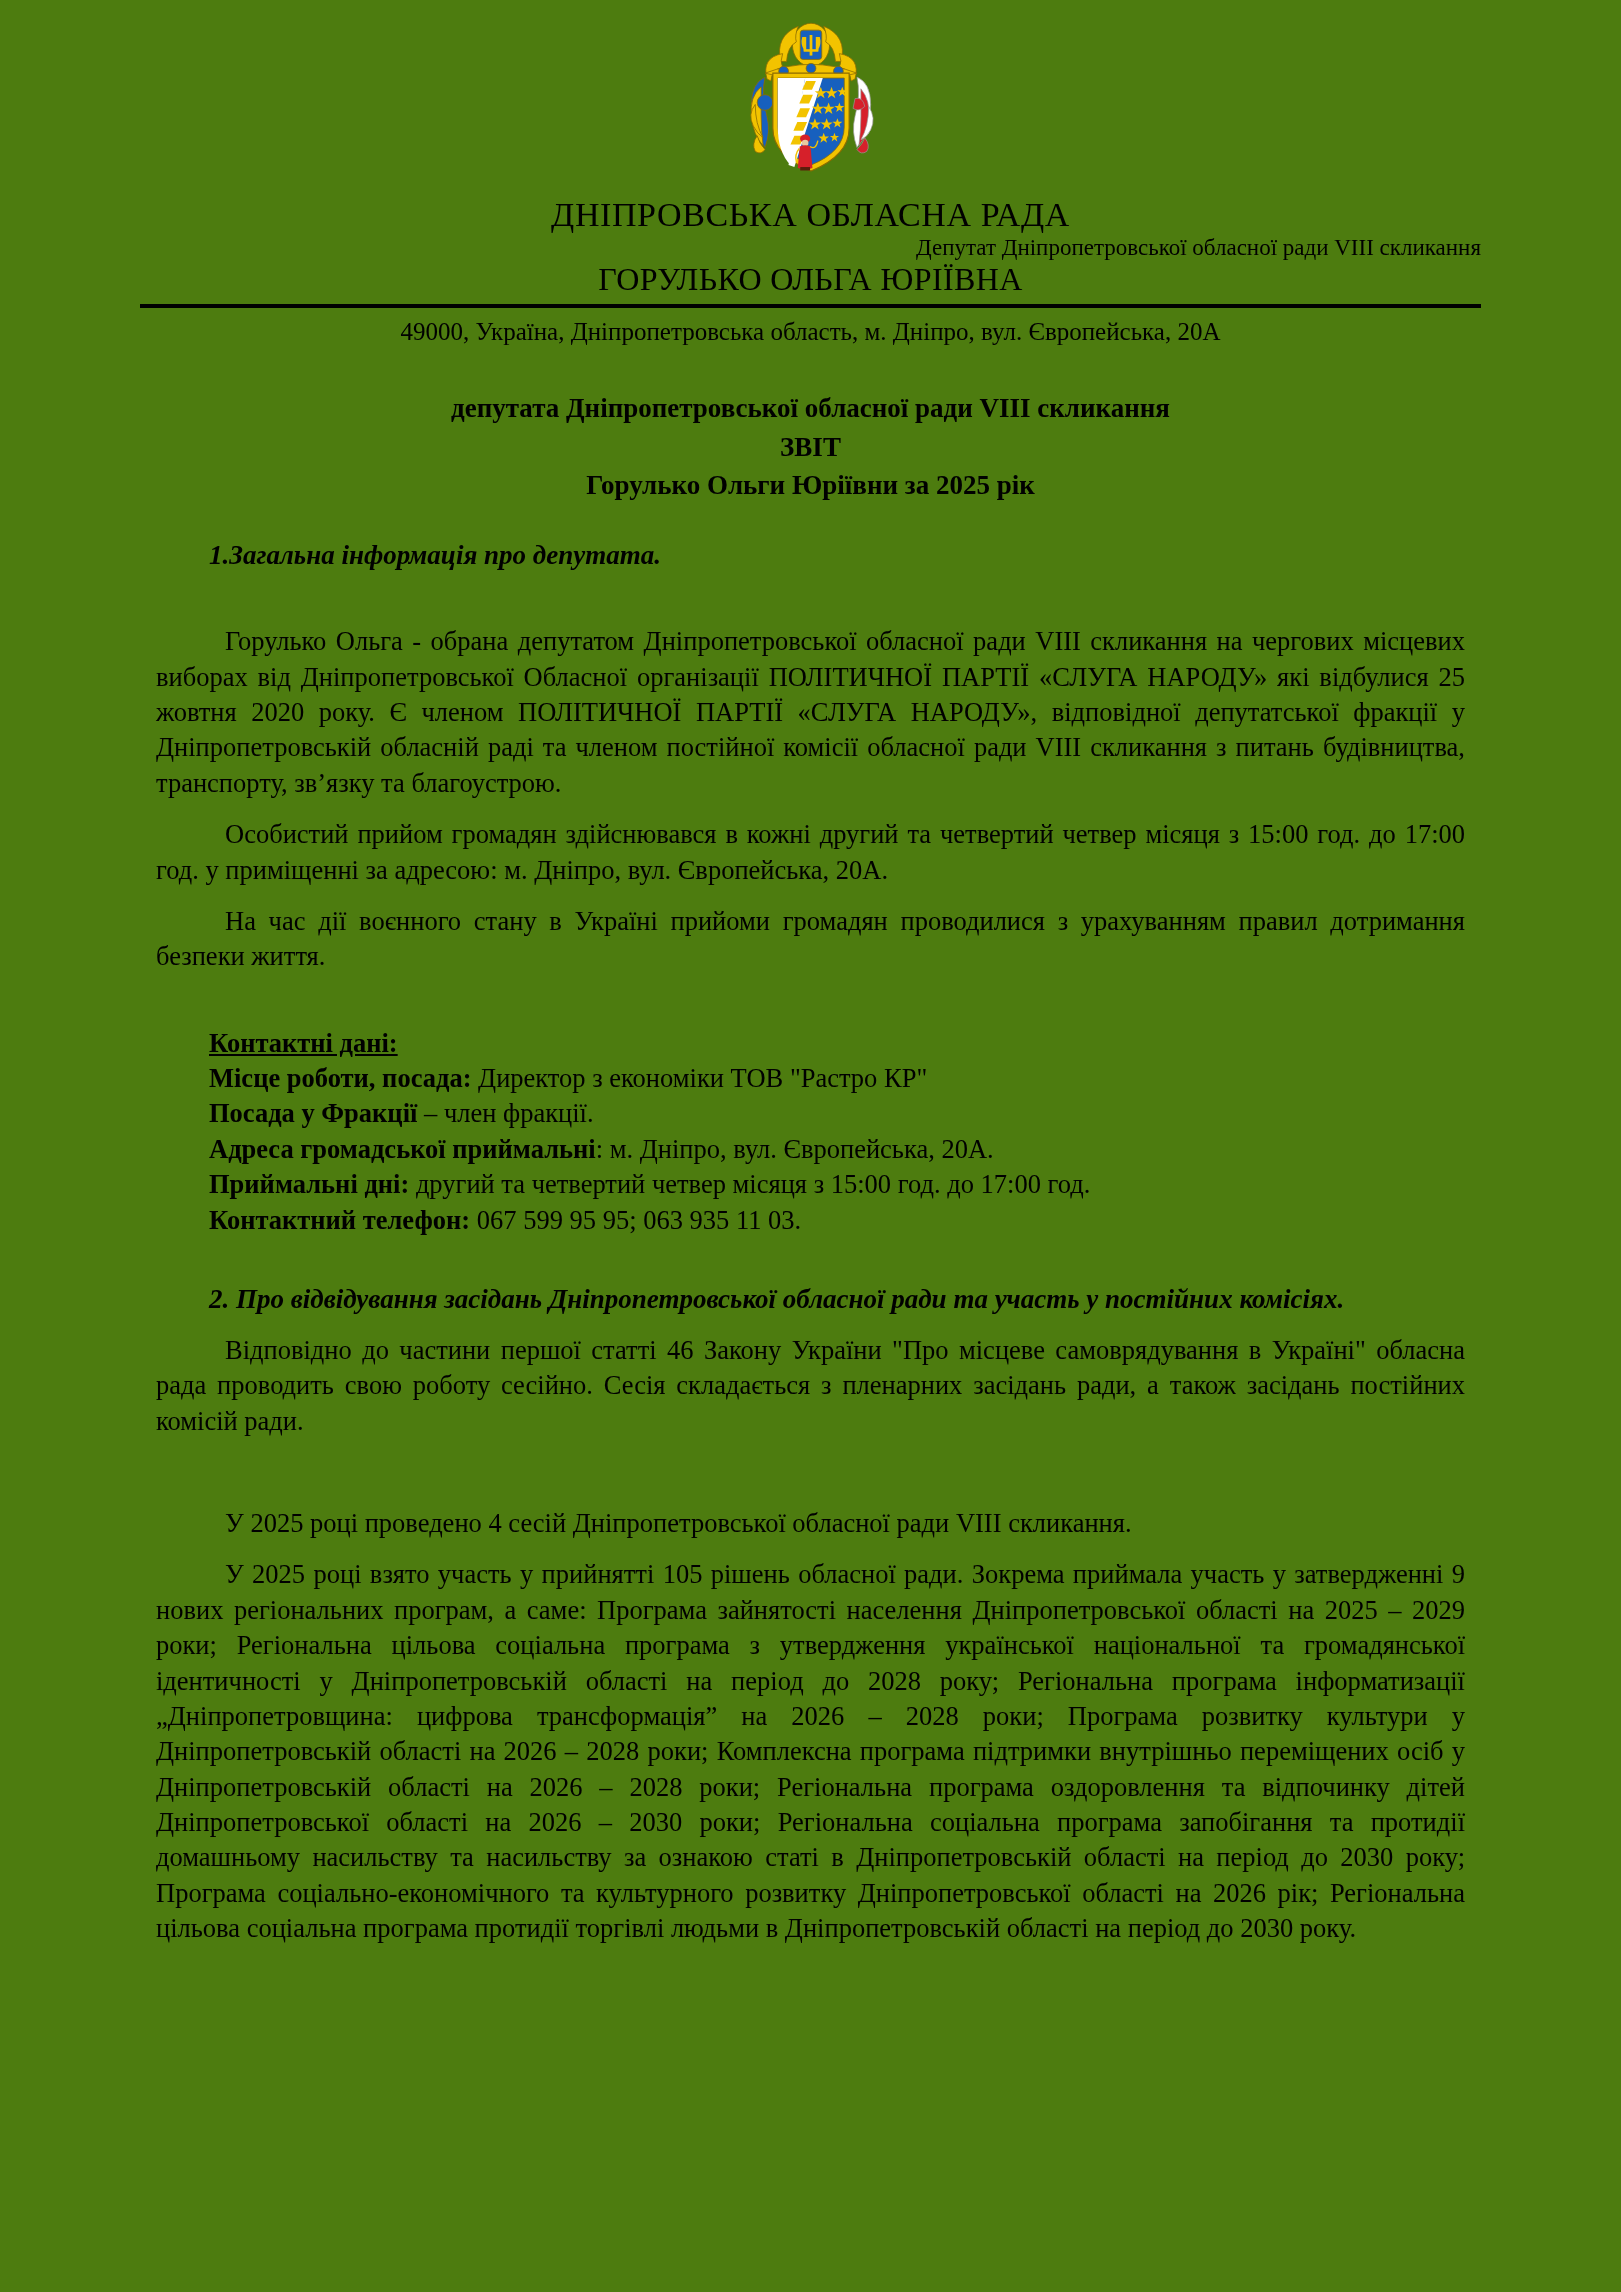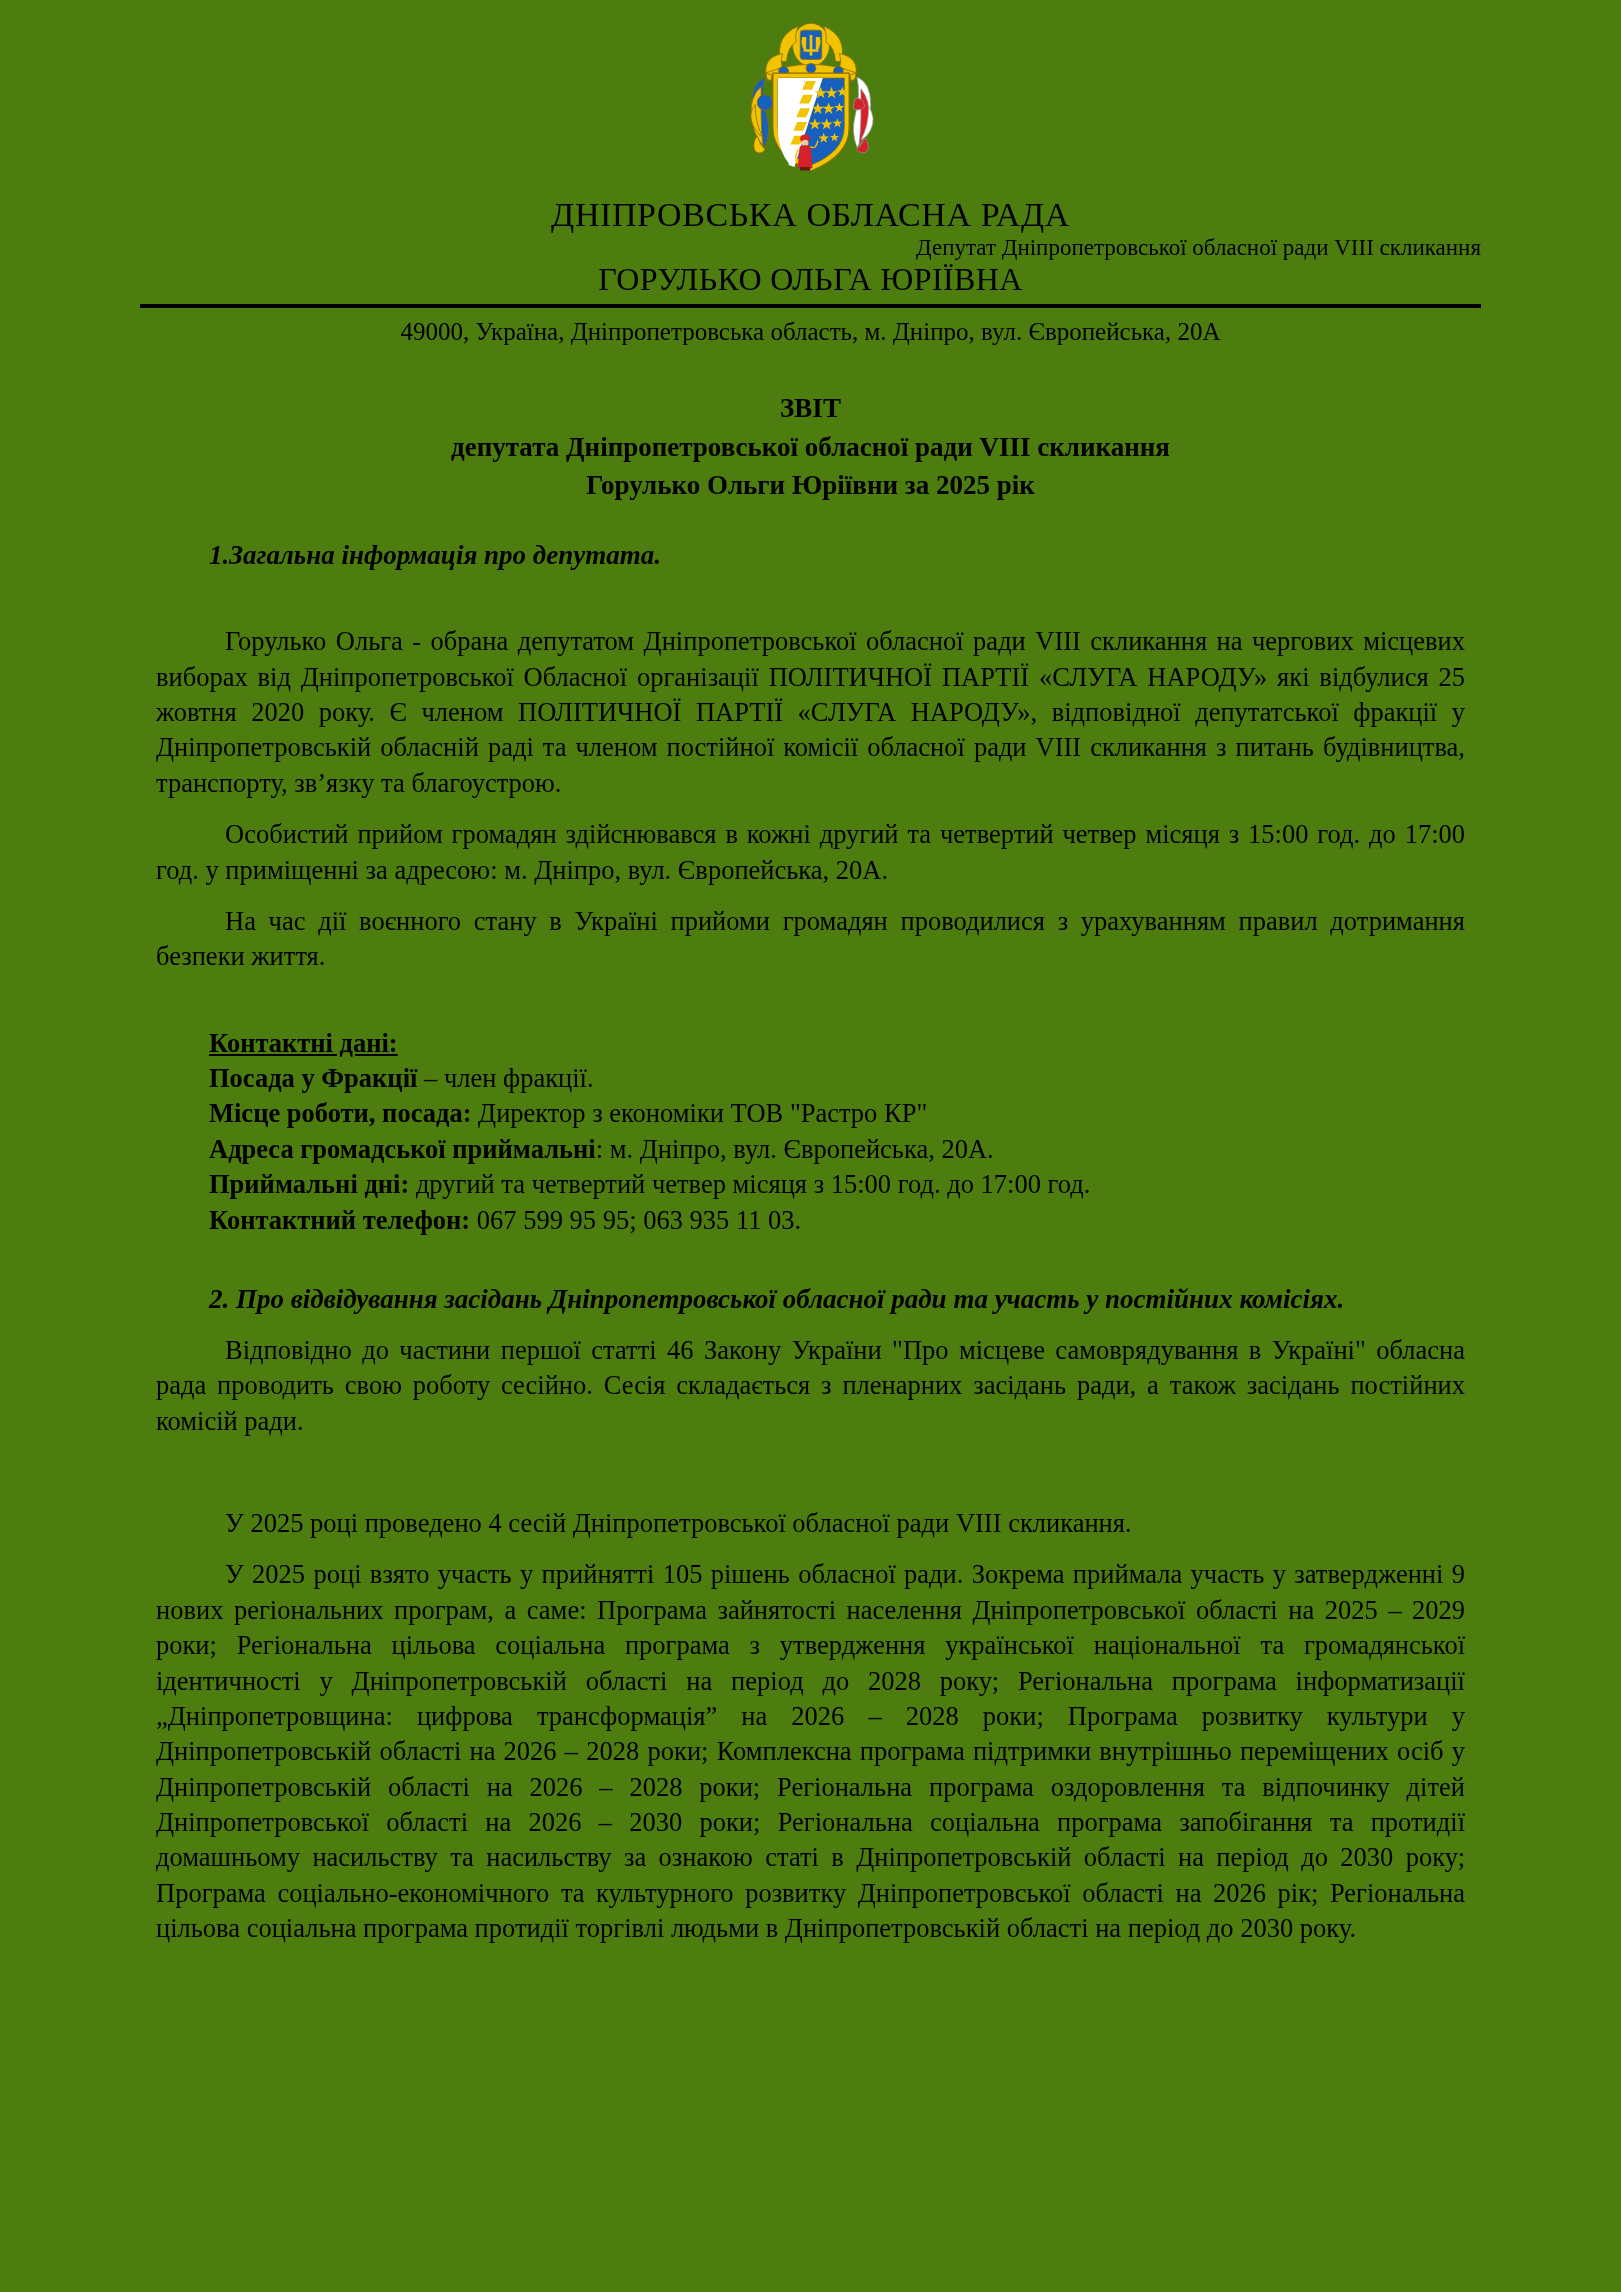--- a/index.html
+++ b/index.html
@@ -212,43 +212,43 @@
     </svg>
   </div>
 
   <div class="lh-line1">ДНІПРОВСЬКА ОБЛАСНА РАДА</div>
   <div class="lh-line2">Депутат Дніпропетровської обласної ради VIII скликання</div>
   <div class="lh-line3">ГОРУЛЬКО ОЛЬГА ЮРІЇВНА</div>
   <hr class="lh-rule">
   <div class="lh-addr">49000, Україна, Дніпропетровська область, м. Дніпро, вул. Європейська, 20А</div>
 
   <div class="report-title">
+    <div>депутата Дніпропетровської обласної ради VIII скликання</div>
     <div>ЗВІТ</div>
-    <div>депутата Дніпропетровської обласної ради VIII скликання</div>
     <div>Горулько Ольги Юріївни за 2025 рік</div>
   </div>
 
   <div class="body-block">
 
     <p class="sec-head">1.Загальна інформація про депутата.</p>
     <div class="gap-md"></div>
     <p class="para">Горулько Ольга - обрана депутатом Дніпропетровської обласної ради VIII скликання на чергових місцевих виборах від Дніпропетровської Обласної організації ПОЛІТИЧНОЇ ПАРТІЇ «СЛУГА НАРОДУ» які відбулися 25 жовтня 2020 року. Є членом ПОЛІТИЧНОЇ ПАРТІЇ «СЛУГА НАРОДУ», відповідної депутатської фракції у Дніпропетровській обласній раді та членом постійної комісії обласної ради VIII скликання з питань будівництва, транспорту, зв’язку та благоустрою.</p>
     <p class="para">Особистий прийом громадян здійснювався в кожні другий та четвертий четвер місяця з 15:00 год. до 17:00 год. у приміщенні за адресою: м. Дніпро, вул. Європейська, 20А.</p>
     <p class="para">На час дії воєнного стану в Україні прийоми громадян проводилися з урахуванням правил дотримання безпеки життя.</p>
 
     <div class="gap-md"></div>
 
     <div class="contact-block">
       <div class="c-row c-head">Контактні дані:</div>
 
       <div class="c-row">
+        <b>Місце роботи, посада:</b><span> Директор з економіки ТОВ "Растро КР"</span>
+      </div>
+      <div class="c-row">
         <b>Посада у Фракції</b><span> – член фракції.</span>
-      </div>
-      <div class="c-row">
-        <b>Місце роботи, посада:</b><span> Директор з економіки ТОВ "Растро КР"</span>
       </div>
       <div class="c-row">
         <b>Адреса громадської приймальні</b><span>: м. Дніпро, вул. Європейська, 20А.</span>
       </div>
       <div class="c-row">
         <b>Приймальні дні:</b><span> другий та четвертий четвер місяця з 15:00 год. до 17:00 год.</span>
       </div>
       <div class="c-row">
         <b>Контактний телефон:</b><span> 067 599 95 95; 063 935 11 03.</span>
       </div>

